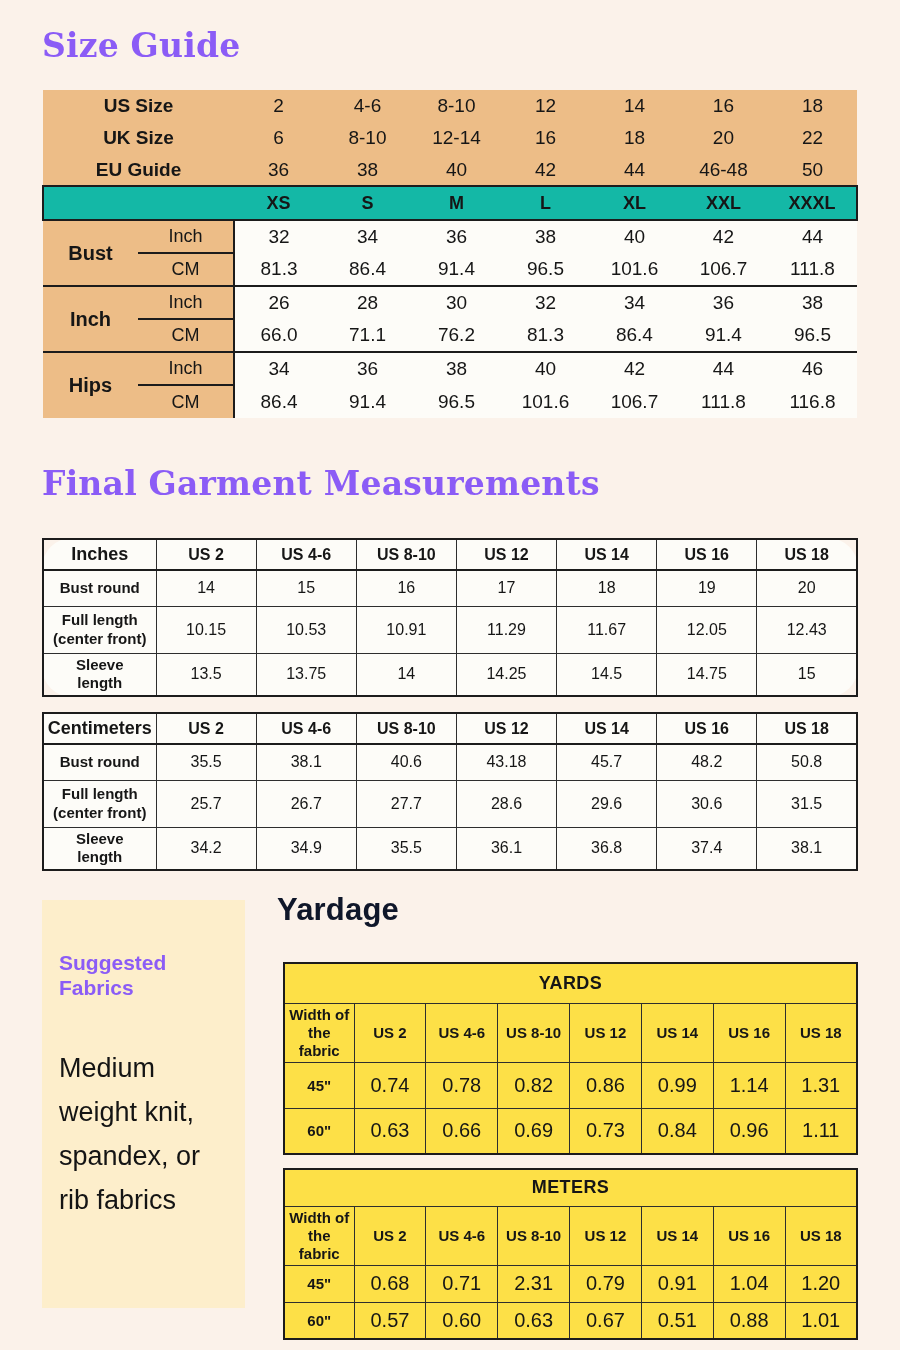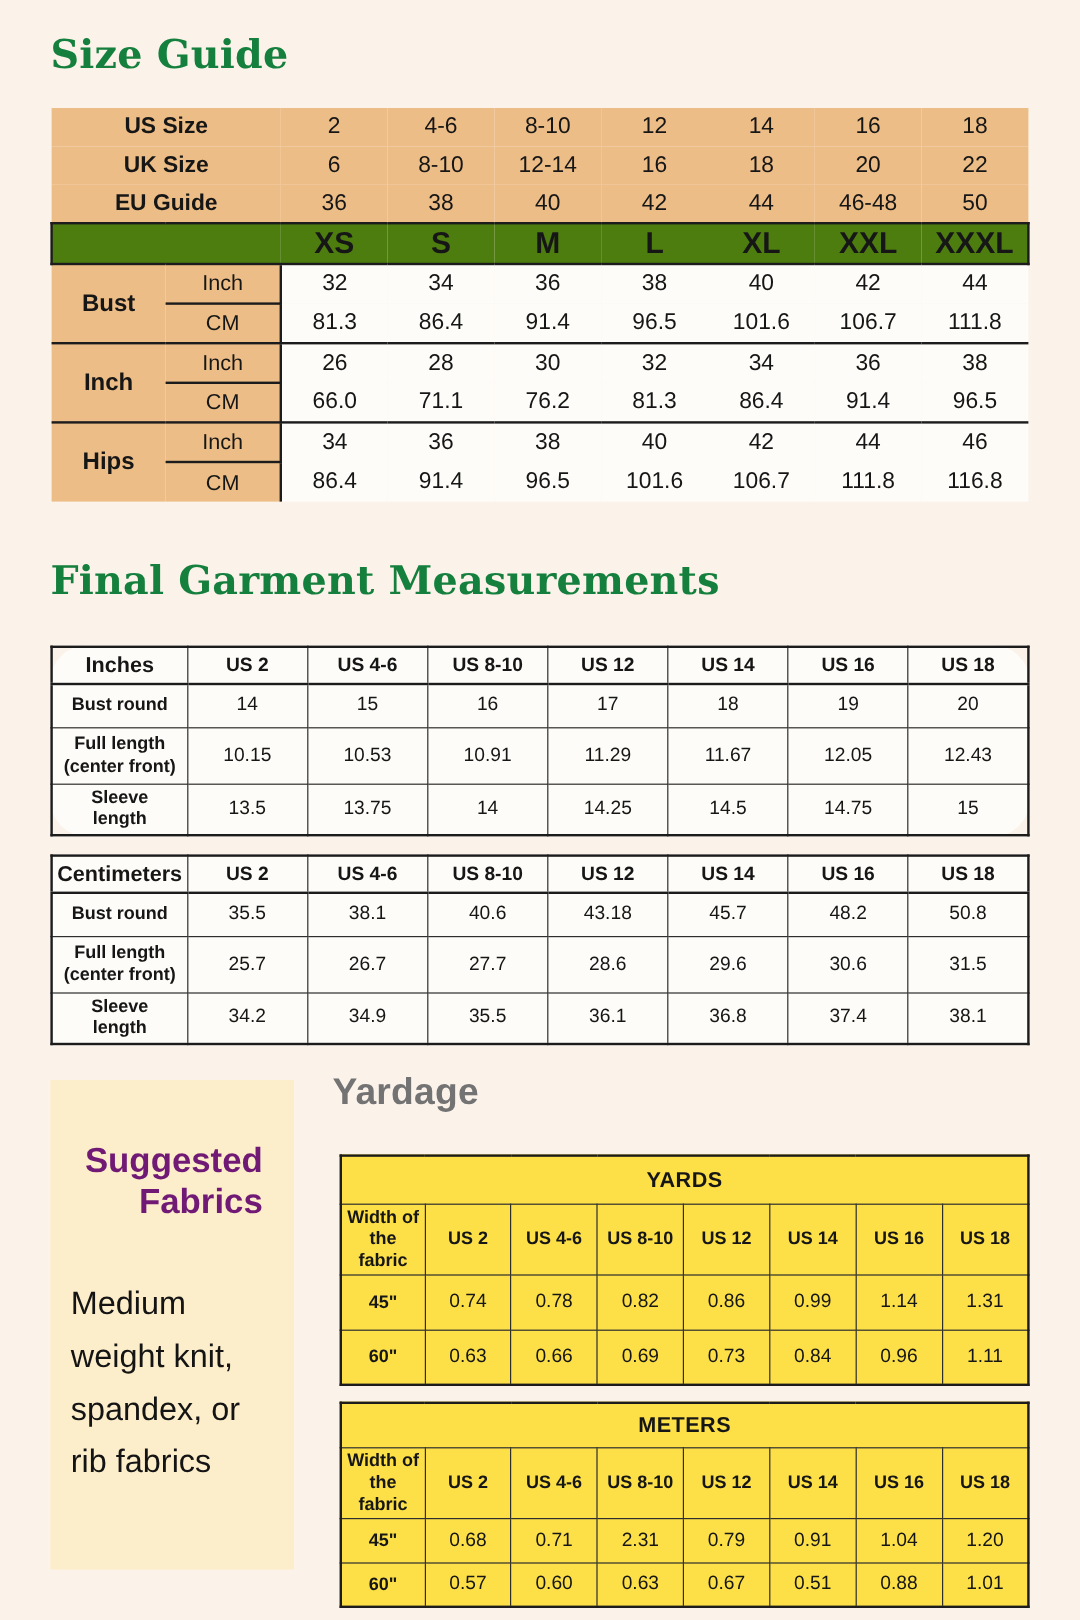--- a/index.html
+++ b/index.html
@@ -3,34 +3,34 @@
 <meta charset="utf-8">
 <style>
   html,body { margin:0; padding:0; background:#fbf2ea; }
   .page {
     position:relative; width:900px; height:1350px;
     background:#fbf2ea; overflow:hidden;
     font-family:"Liberation Sans", sans-serif; color:#161616;
   }
   .serif-title {
     position:absolute; margin:0; font-family:"DejaVu Serif", serif;
-    font-weight:700; font-size:33px; color:#15803d; letter-spacing:0.2px;
+    font-weight:700; font-size:33px; color:#8b5cf6; letter-spacing:0.2px;
   }
   table { position:absolute; border-collapse:collapse; table-layout:fixed; }
   td { padding:0; text-align:center; vertical-align:middle; }
 
   
   .sg { left:42px; top:90px; width:816px; }
   .sg .tan { background:#edbd87; }
   .sg tr.conv { height:32px; }
   .sg tr.conv td { font-size:19px; }
   .sg tr.conv td.lbl { font-weight:700; }
   .sg tr.letters { height:34px; }
   .sg tr.letters td {
-    font-size:25px; font-weight:700; background:#4d7c0f;
+    font-size:18px; font-weight:700; background:#14b8a6;
     border-top:2px solid #1c1c1c; border-bottom:2px solid #1c1c1c;
   }
   .sg tr.letters td:first-child { border-left:2px solid #1c1c1c; }
   .sg tr.letters td:last-child  { border-right:2px solid #1c1c1c; }
   .sg tr.meas { height:33px; }
   .sg td.grp  { font-weight:700; font-size:20px; }
   .sg td.unit { font-size:18px; border-right:2px solid #1c1c1c; }
   .sg td.unit-top { border-bottom:2px solid #1c1c1c; }
   .sg td.val  { font-size:19px; background:#fdfcf8; }
   .sg tr.gend td { border-bottom:2px solid #1c1c1c; }
@@ -42,46 +42,46 @@
   .gt tr.head { height:31px; }
   .gt tr.head td { font-weight:700; border-bottom:2.5px solid #1c1c1c; }
   .gt td.corner { font-size:18px; }
   .gt td.rlabel { font-weight:700; font-size:15px; line-height:1.25; padding:2px 8px; }
   .gt tr.r1 { height:36px; }
   .gt tr.r2 { height:47px; }
   .gt tr.r3 { height:40px; }
 
   
   .yt { left:283px; width:575px; background:#fde047; border:2px solid #1c1c1c; }
-  .yt td { border:1.5px solid #2e2e2e; font-size:16px; }
+  .yt td { border:1.5px solid #2e2e2e; font-size:20px; }
   .yt tr.ttl td { font-weight:700; font-size:18px; letter-spacing:0.4px; }
   .yt tr.head td { font-weight:700; font-size:15px; }
   .yt td.corner { font-size:14px; font-weight:700; line-height:1.2; padding:2px 3px; }
   .yt td.rlabel { font-weight:700; font-size:15px; }
   .yards tr.ttl { height:40px; } .yards tr.head { height:46px; }
   .yards tr.dr  { height:46px; }
   .meters tr.ttl { height:37px; } .meters tr.head { height:45px; }
   .meters tr.dr  { height:37px; }
 
   
   .fabrics {
     position:absolute; left:42px; top:900px; width:203px; height:408px;
     background:#fdeecb;
   }
   .fabrics h2 {
-    margin:51px 0 0 17px; font-size:29px; line-height:1.18;
-    font-weight:700; width:160px; color:#701a75;text-align:right;
+    margin:51px 0 0 17px; font-size:21px; line-height:1.18;
+    font-weight:700; width:160px; color:#8b5cf6;
   }
   .fabrics p {
     margin:45px 0 0 17px; font-size:27px; line-height:1.63;
     width:178px; color:#141414;
   }
   .yardage-title {
     position:absolute; left:277px; top:892px; margin:0;
-    font-size:31px; font-weight:700; color:#737373; letter-spacing:0.2px;
+    font-size:31px; font-weight:700; color:#0f172a; letter-spacing:0.2px;
   }
   .t-in { top:538px;border-radius:30px; }
   .t-cm { top:712px; }
   .t-yd { top:962px; }
   .t-mt { top:1168px; }
 </style>
 </head>
 <body>
 
 <div class="page">

